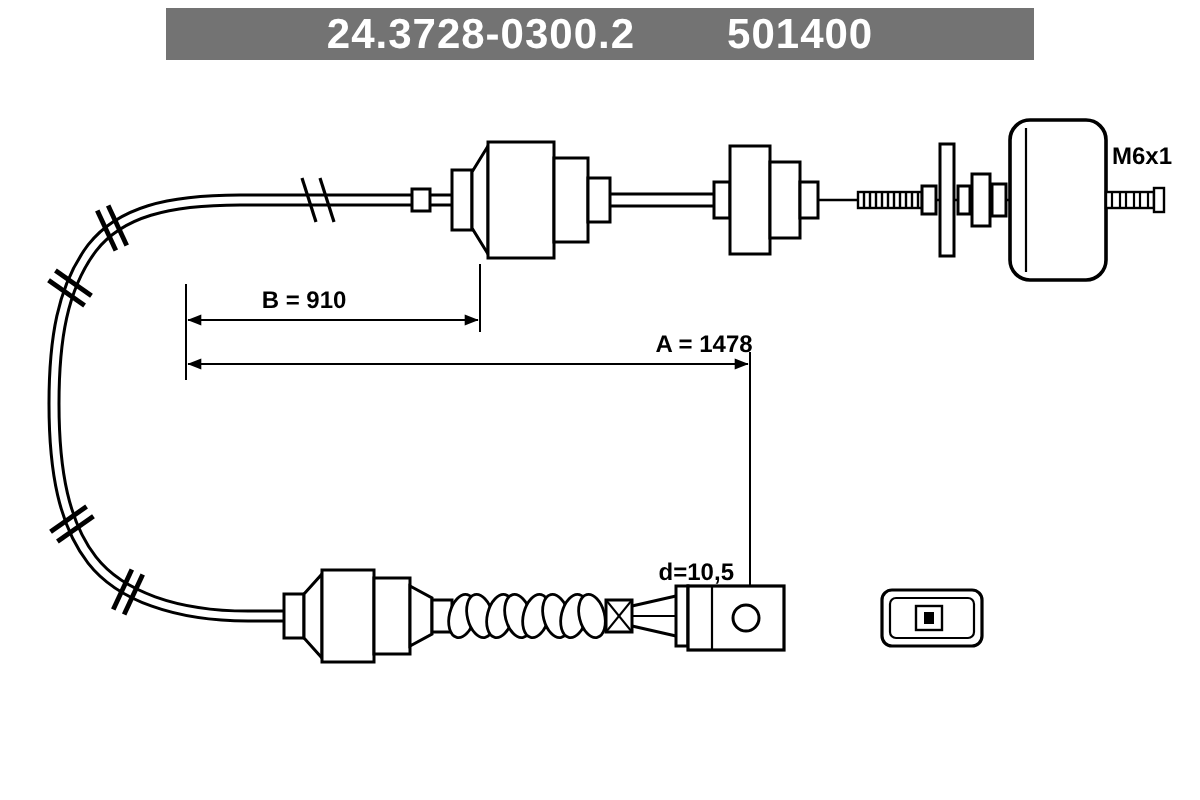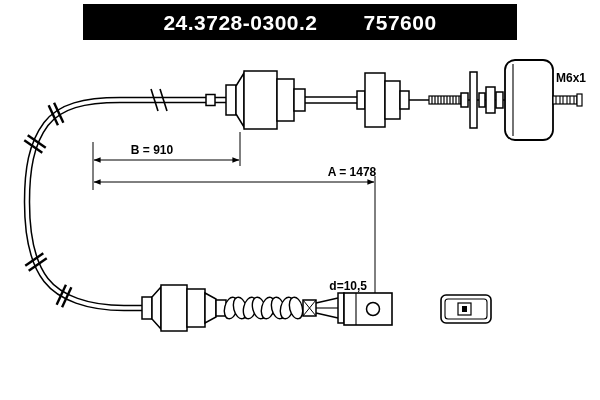--- a/index.html
+++ b/index.html
@@ -2,40 +2,40 @@
 <html><head>
 <meta charset="utf-8">
 <style>
   html,body{margin:0;padding:0;}
   body{
     width:600px;height:400px;position:relative;overflow:hidden;
     background:#ffffff;font-family:"Liberation Sans",sans-serif;
   }
   .stage{position:absolute;inset:0;background:#ffffff;}
   .header-bar{
-    position:absolute;left:83px;top:4px;width:434px;height:36px;
-    background:#000000;color:#ffffff;
+    position:absolute;left:83px;top:4px;width:434px;height:26px;
+    background:#737373;color:#ffffff;
     display:flex;align-items:center;justify-content:center;gap:46px;
     font-weight:bold;font-size:21px;letter-spacing:0.5px;line-height:1;
   }
   svg{position:absolute;left:0;top:0;}
   svg text{
     font-family:"Liberation Sans",sans-serif;
     font-weight:bold;fill:#000;stroke:none;
   }
   .lbl{font-size:12px;}
 </style>
 </head>
 <body>
 
 <div class="stage">
 
   <div class="header-bar">
     <span>24.3728-0300.2</span>
-    <span>757600</span>
+    <span>501400</span>
   </div>
 
   <svg width="600" height="400" viewBox="0 0 600 400">
     <defs>
       <marker id="arrow" viewBox="0 0 10 10" refX="9.5" refY="5" markerWidth="9" markerHeight="7" orient="auto-start-reverse">
         <path d="M0,1 L10,5 L0,9 z" fill="#000"></path>
       </marker>
     </defs>
 
     <g stroke="#000" fill="none" stroke-width="1.5">

